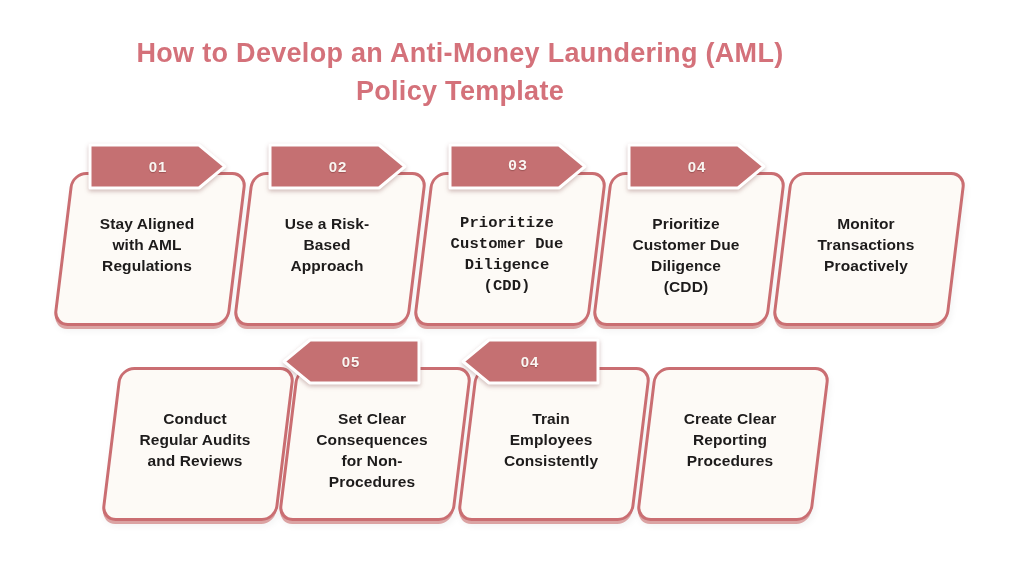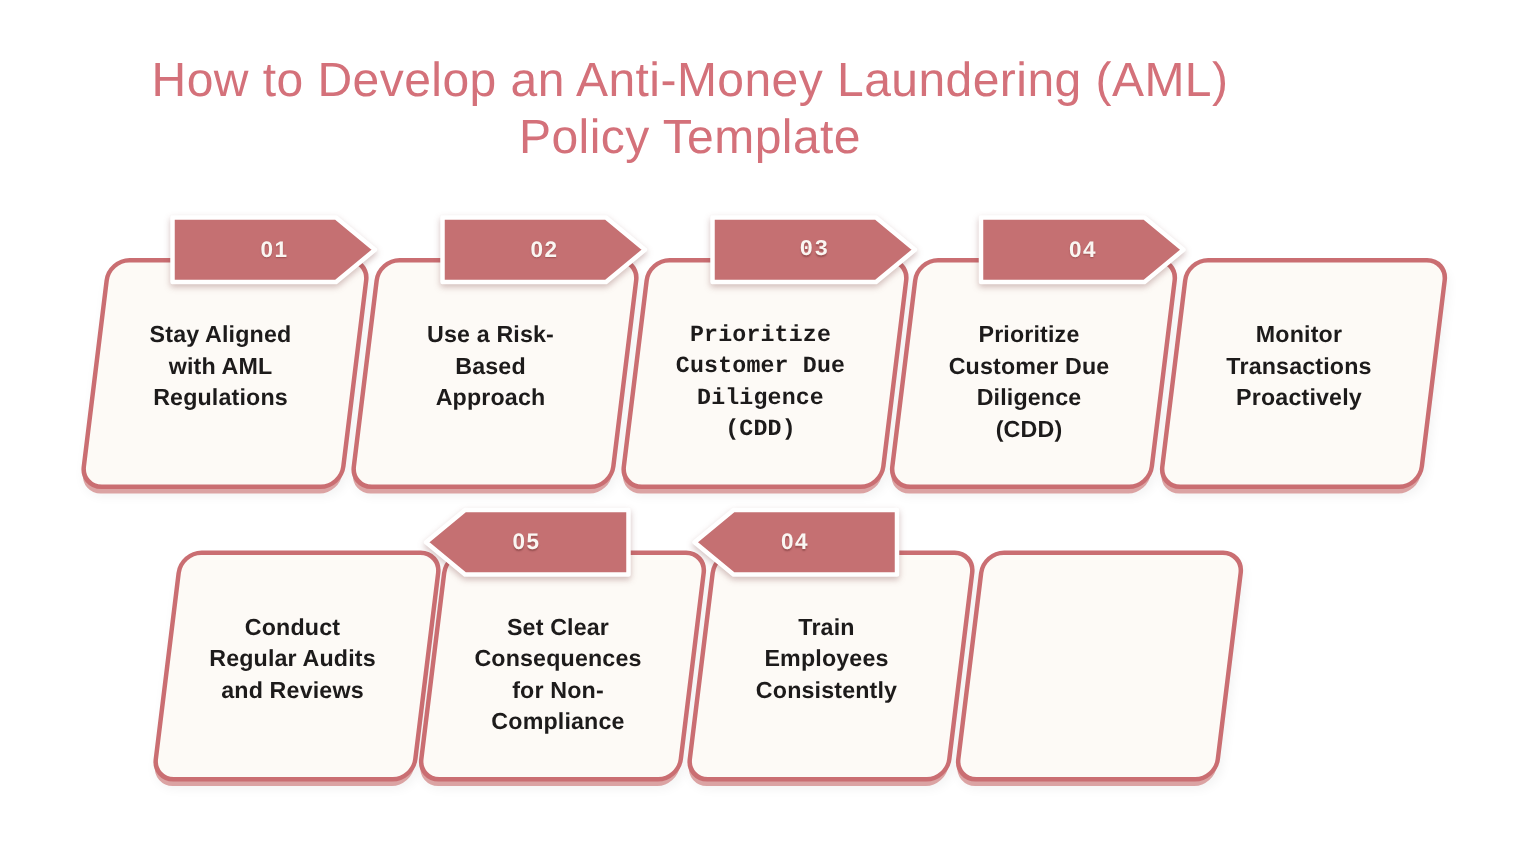--- a/index.html
+++ b/index.html
@@ -8,22 +8,22 @@
     background: var(--bg, #ffffff);
     font-family: "Liberation Sans", "DejaVu Sans", sans-serif;
     overflow: hidden;
   }
   .stage { position: relative; width: 1024px; height: 576px; }
 
   .title {
     position: absolute;
     top: 34px; left: 0; width: 920px;
     text-align: center;
-    font-size: 32px;
-    font-weight: normal;
+    font-size: 27px;
+    font-weight: bold;
     letter-spacing: 0.3px;
     line-height: 38px;
     color: var(--accent_title, #d4717a);
     white-space: pre-line;
   }
 
   .card { position: absolute; width: 186px; height: 182px; }
 
   .card .body {
     position: absolute;
@@ -33,21 +33,21 @@
     border-radius: 15px;
     transform: skewX(-7deg);
     box-shadow: 0 4.5px 0 -1.5px var(--card_shadow, #dba3a3), 2px 5px 7px rgba(0,0,0,0.05);
   }
   .card.dir-right .body { left: 0px; }
   .card.dir-left  .body { left: 6px; }
 
   .banner {
     position: absolute; top: 0; width: 140px; height: 47px;
   }
-  .card.dir-right .banner { left: 51px; }
+  .card.dir-right .banner { left: 26px; }
   .card.dir-left  .banner { left: 0px; }
   .banner svg {
     position: absolute; left: 0; top: 0;
     filter: drop-shadow(0px 2px 2px rgba(110, 45, 45, 0.30));
   }
   .banner .num {
     position: absolute; left: 0; top: 0; width: 140px; height: 47px;
     display: flex; align-items: center; justify-content: center;
     color: var(--banner_text, #faf6f2);
     font-size: 15px; font-weight: bold; letter-spacing: 1px;
@@ -141,31 +141,34 @@
         <div class="body"></div>
         <div class="banner">
           <svg width="140" height="47" viewBox="0 0 140 47">
             <polygon points="138,2 29,2 3,23.5 29,45 138,45" fill="var(--banner_fill)" stroke="#ffffff" stroke-width="3" stroke-linejoin="round"></polygon>
           </svg>
           <span class="num">05</span>
         </div>
         <div class="label">Set Clear
 Consequences
 for Non-
-Compliance</div>
+Procedures</div>
       </div>
       <div class="card dir-left" style="left: 460px; top: 338px;">
         <div class="body"></div>
         <div class="banner">
           <svg width="140" height="47" viewBox="0 0 140 47">
             <polygon points="138,2 29,2 3,23.5 29,45 138,45" fill="var(--banner_fill)" stroke="#ffffff" stroke-width="3" stroke-linejoin="round"></polygon>
           </svg>
           <span class="num">04</span>
         </div>
         <div class="label">Train
 Employees
 Consistently</div>
       </div>
       <div class="card dir-left" style="left: 639px; top: 338px;">
         <div class="body"></div>
+        <div class="label">Create Clear
+Reporting
+Procedures</div>
       </div>
     </div>
 </div>
 
 </body></html>

